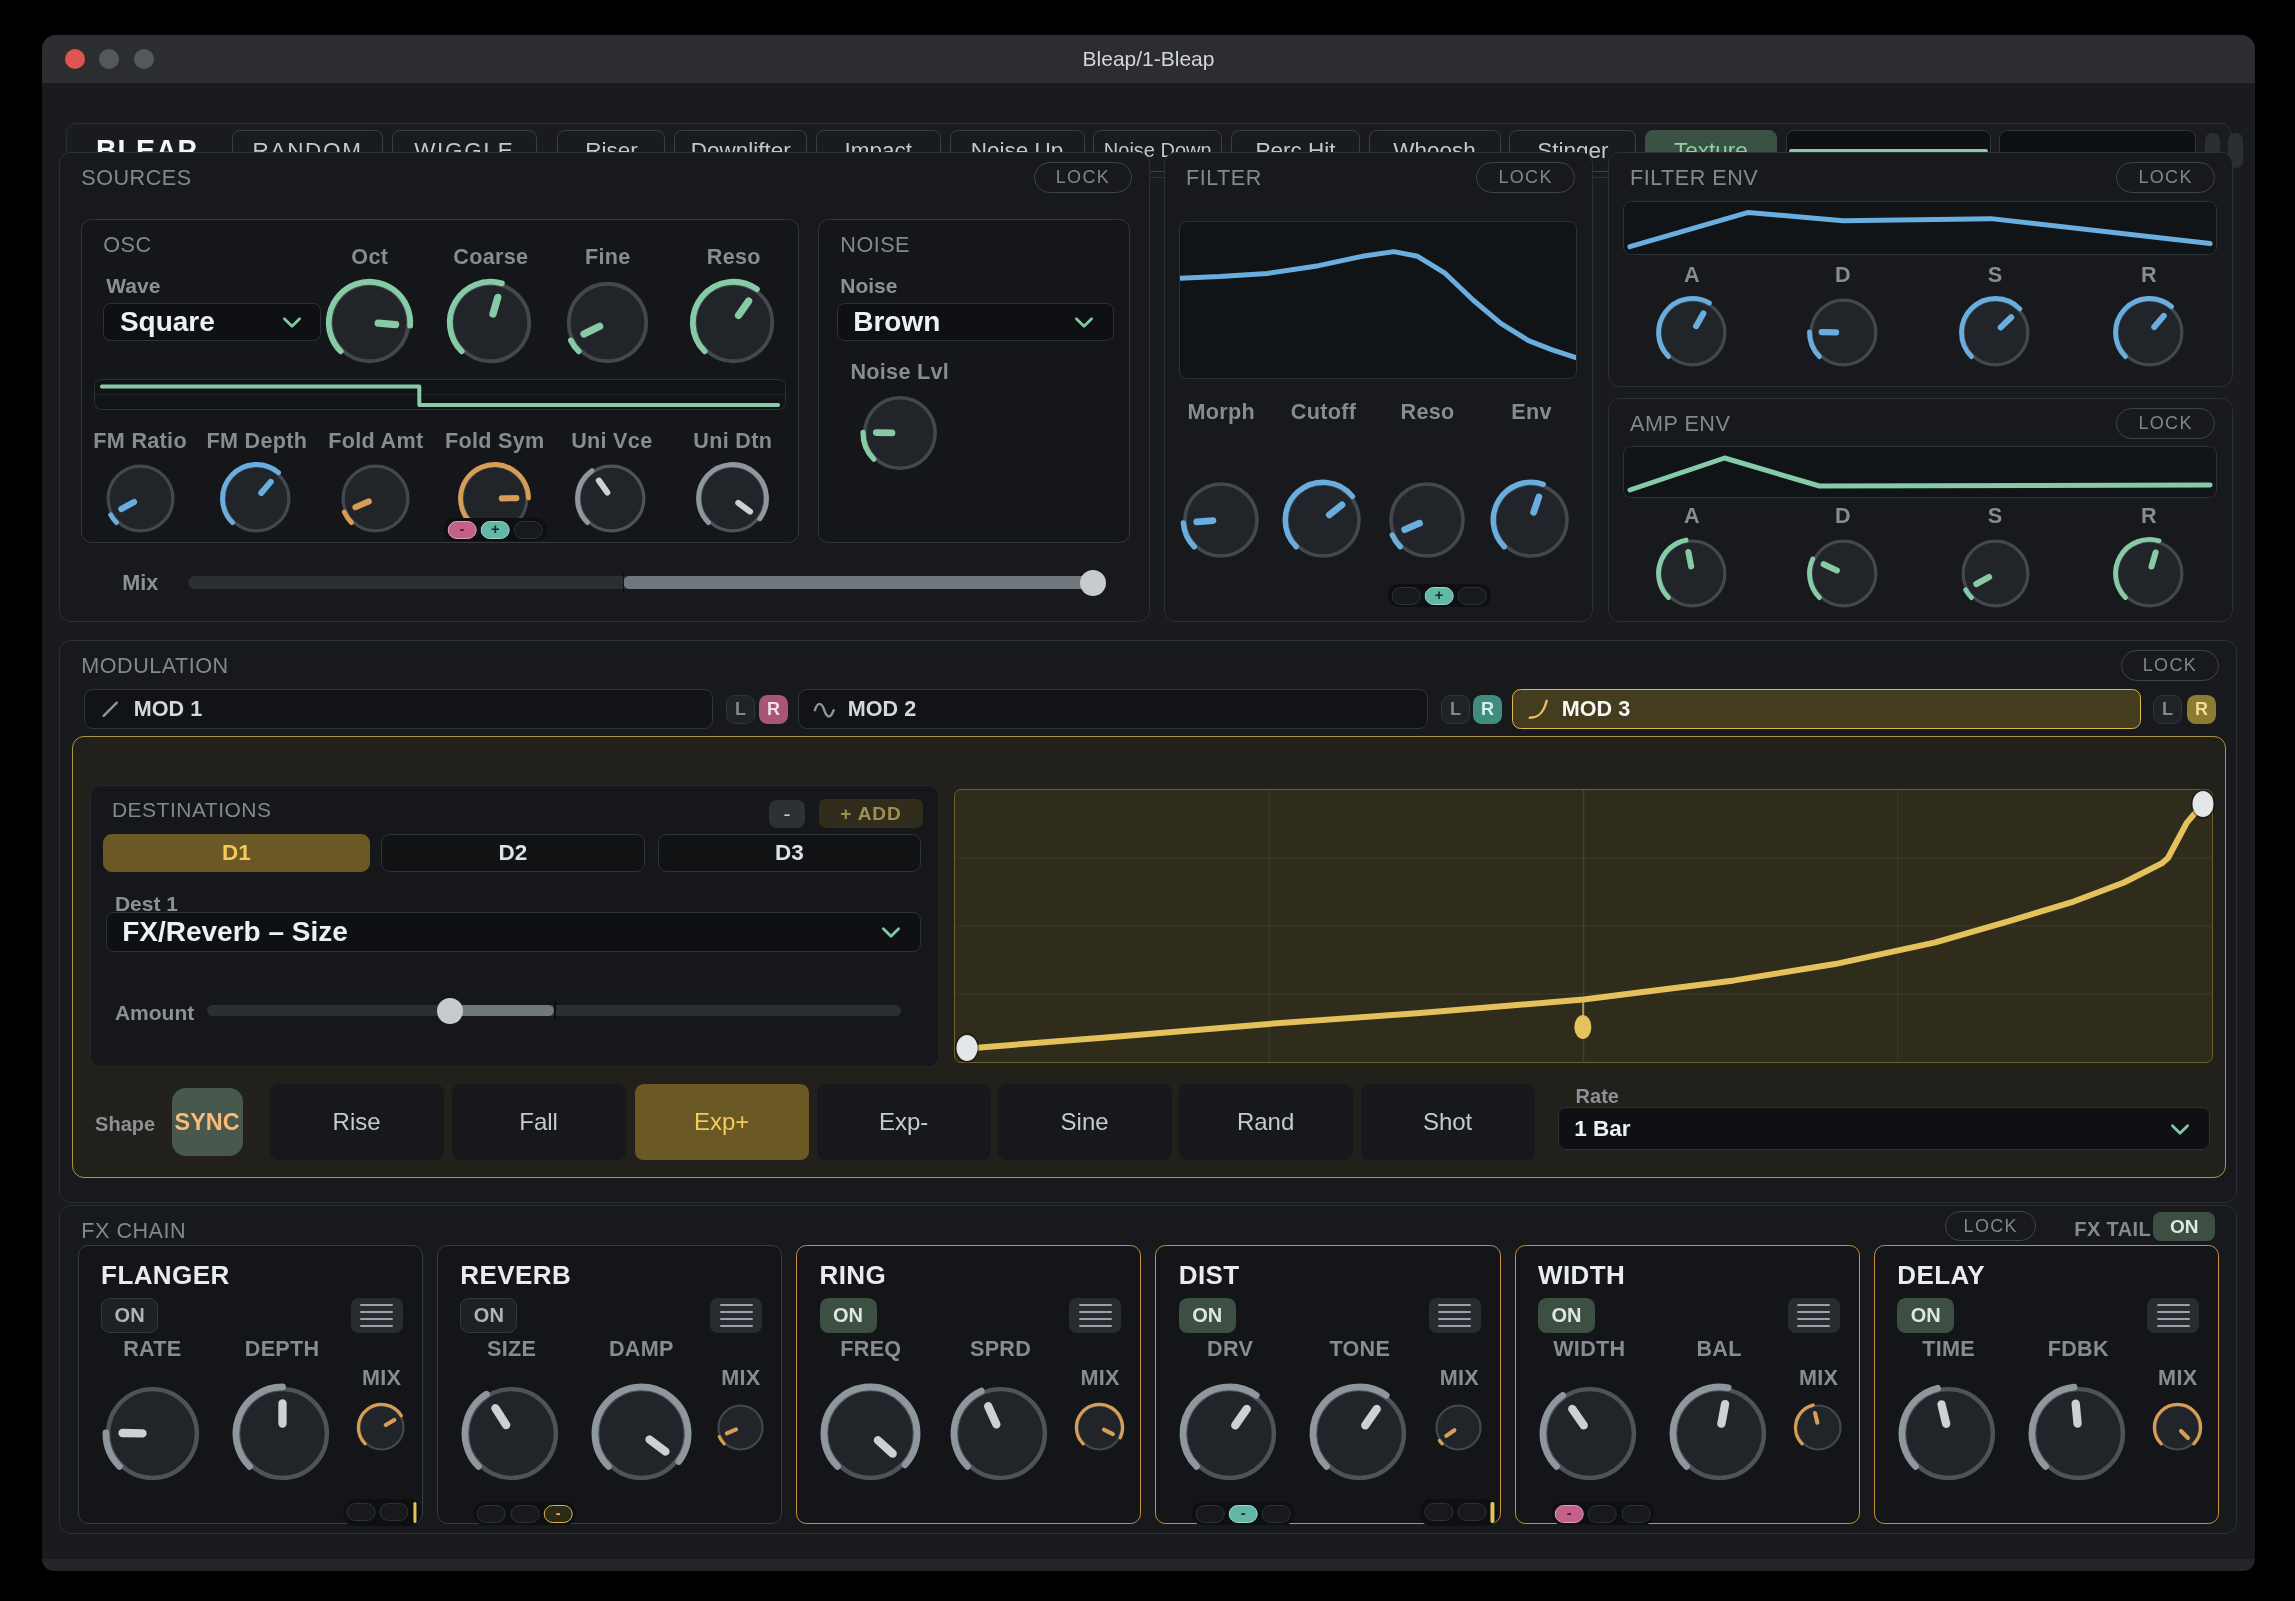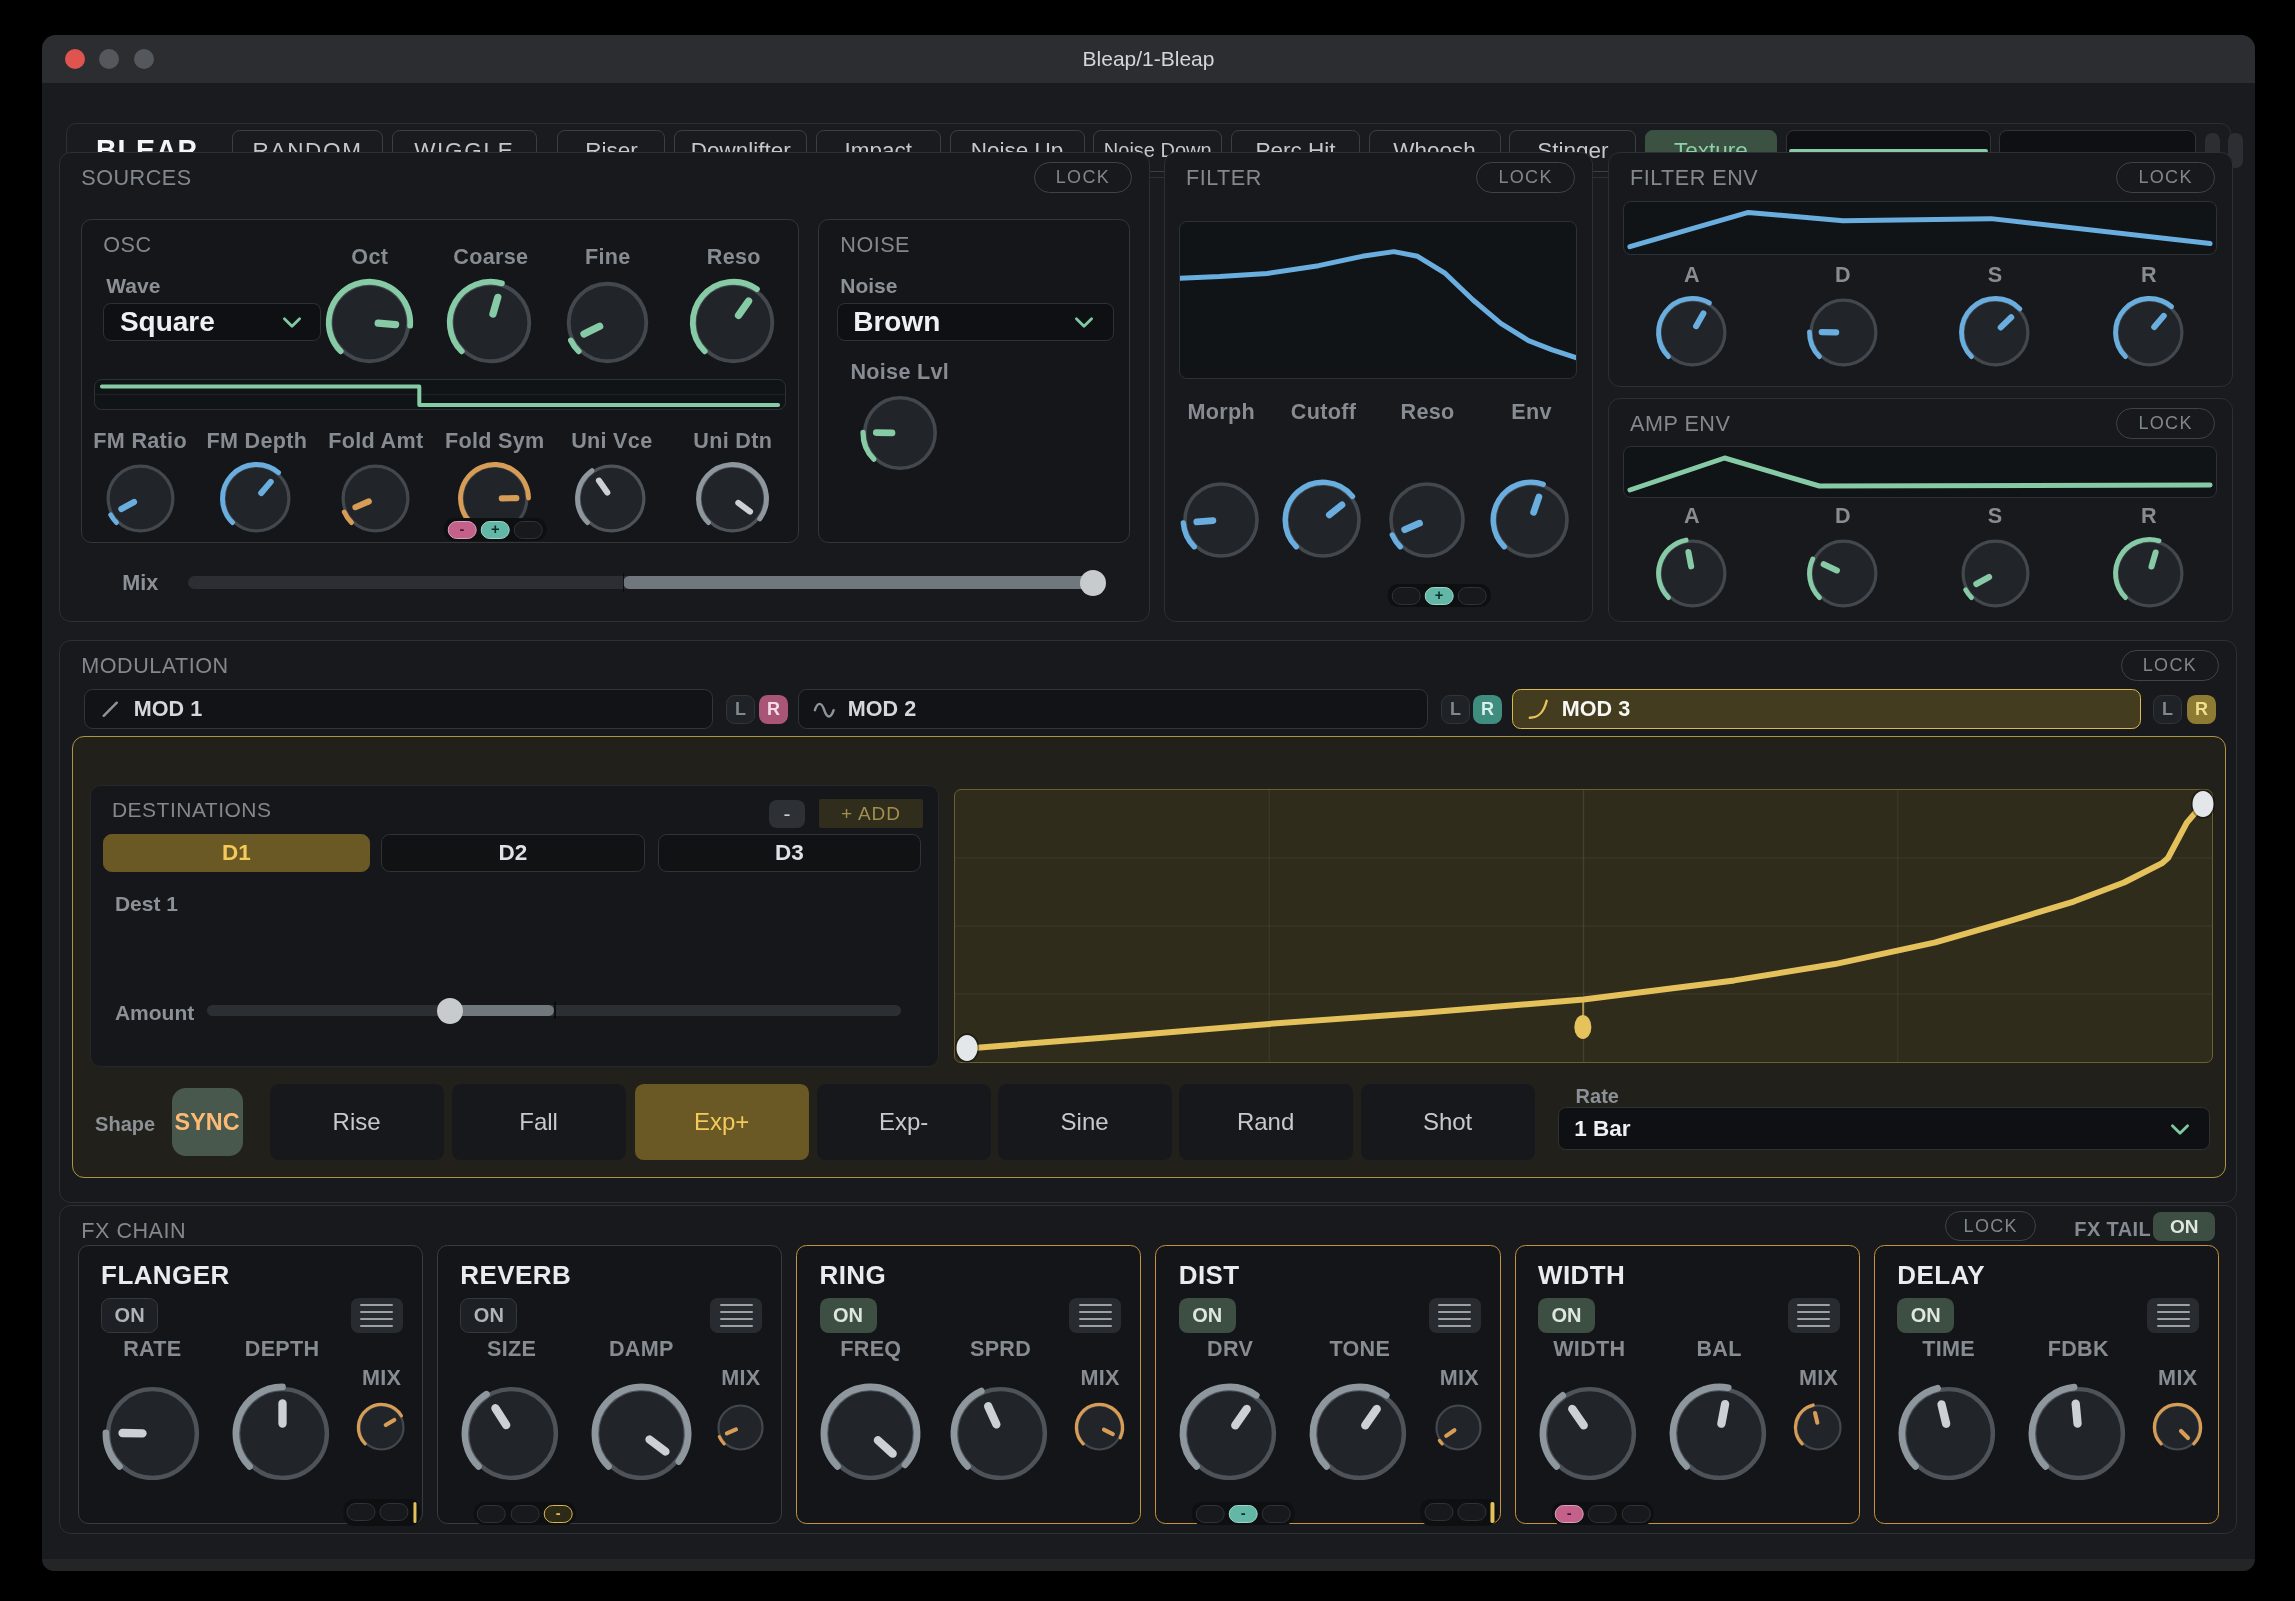--- a/index.html
+++ b/index.html
@@ -68,21 +68,21 @@
   .badge{position:absolute;top:54px;width:28.6px;height:28.6px;border-radius:8.7px;display:flex;align-items:center;justify-content:center;font-size:18px;font-weight:700}
   .badge.l{background:#1f2226;border:1.7px solid #31353a;color:#81888e}
   .badge.r1{background:#a85577;color:#f3dce6}
   .badge.r2{background:#3f8d7e;color:#d9efe9}
   .badge.r3{background:#8d7a33;color:#f1df8d}
   .mdetail{position:absolute;left:11.3px;top:95px;width:2154px;height:442px;background:#22201a;border:1.7px solid #ae9441;border-radius:12px}
 
   .dtab{position:absolute;top:48px;height:38px;border-radius:8.7px;display:flex;align-items:center;justify-content:center;font-size:22.5px;font-weight:700;background:#101214;border:1.7px solid #303439;color:#dfe2e5}
   .dtab.active{background:#6a5825;border-color:#6a5825;color:#f4ca5a}
   .minusb{position:absolute;width:36px;height:28px;border-radius:7.8px;background:#2d3136;color:#ccd0d4;font-size:21px;display:flex;align-items:center;justify-content:center}
-  .addb{position:absolute;width:104px;height:29px;border-radius:2px;background:#312d1d;color:#a08f4e;font-size:19px;font-weight:400;display:flex;align-items:center;justify-content:center;letter-spacing:0.9px}
+  .addb{position:absolute;width:104px;height:29px;border-radius:7px;background:#312d1d;color:#a08f4e;font-size:19px;font-weight:700;display:flex;align-items:center;justify-content:center;letter-spacing:0.9px}
   .shapeb{position:absolute;top:347px;height:76px;width:174px;border-radius:8.7px;background:#16181c;display:flex;align-items:center;justify-content:center;font-size:24px;color:#c6cacd}
   .shapeb.active{background:#6a5825;color:#f4ca5a}
   .syncb{position:absolute;border-radius:14px;background:#49584c;color:#fdba74;font-size:23.4px;font-weight:700;display:flex;align-items:center;justify-content:center}
 
   .fxrow{position:absolute;left:17.3px;right:17.3px;top:39px;height:279px;display:flex;gap:14px}
   .fxm{position:relative;flex:1;background:#131518;border:1.7px solid #383d42;border-radius:10.4px}
   .fxm.accent{border-color:#c8913f}
   .fxm-title{position:absolute;left:22.5px;top:14px;font-size:26px;font-weight:700;color:#e9ebed;letter-spacing:0.4px}
   .onb{position:absolute;left:22.5px;top:52px;width:57px;height:35px;border-radius:8.7px;display:flex;align-items:center;justify-content:center;font-size:20px;font-weight:700}
   .onb.off{background:#1d2024;border:1.7px solid #35393e;color:#aeb4b8}
@@ -434,20 +434,26 @@
 
       <div class="mdetail">
         <div class="sub" style="left:17.3px;top:48px;width:849px;height:282px;background:#15171a;border-color:#24282c">
           <div class="sect" style="font-size:21px">DESTINATIONS</div>
           <div class="minusb" style="left:678px;top:14px">-</div>
           <div class="addb" style="left:728px;top:13px">+ ADD</div>
           <div class="dtab active" style="left:12px;width:267px">D1</div>
           <div class="dtab" style="left:290px;width:264px">D2</div>
           <div class="dtab" style="left:567px;width:263px">D3</div>
           <div class="flabel" style="left:24px;top:106px">Dest 1</div>
+          <div class="dd" style="left:14.7px;top:126px;width:815px;height:40px">
+            <span class="dd-val">FX/Reverb – Size</span>
+            <svg class="chev" viewBox="0 0 24 24">
+                <path d="M5 9l7 7 7-7"></path>
+              </svg>
+          </div>
           <div class="flabel" style="left:24px;top:215px">Amount</div>
           <div class="slider" style="left:116px;top:219px;width:694px;height:11.3px">
               <div class="slf" style="left:35%;width:15.000000000000002%"></div>
               <div class="slt" style="left:50%"></div>
               <div class="slth" style="left:35%"></div>
             </div>
         </div>
 
         <div class="curvebox" style="left:881px;top:52px;width:1259px;height:274px" data-curve="modulation.curve">
             <svg viewBox="0 0 100 100" preserveAspectRatio="none">

